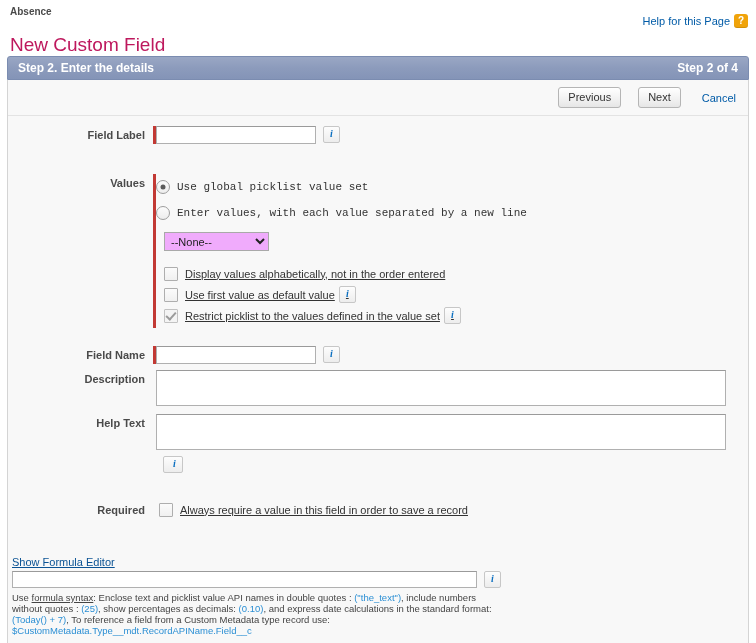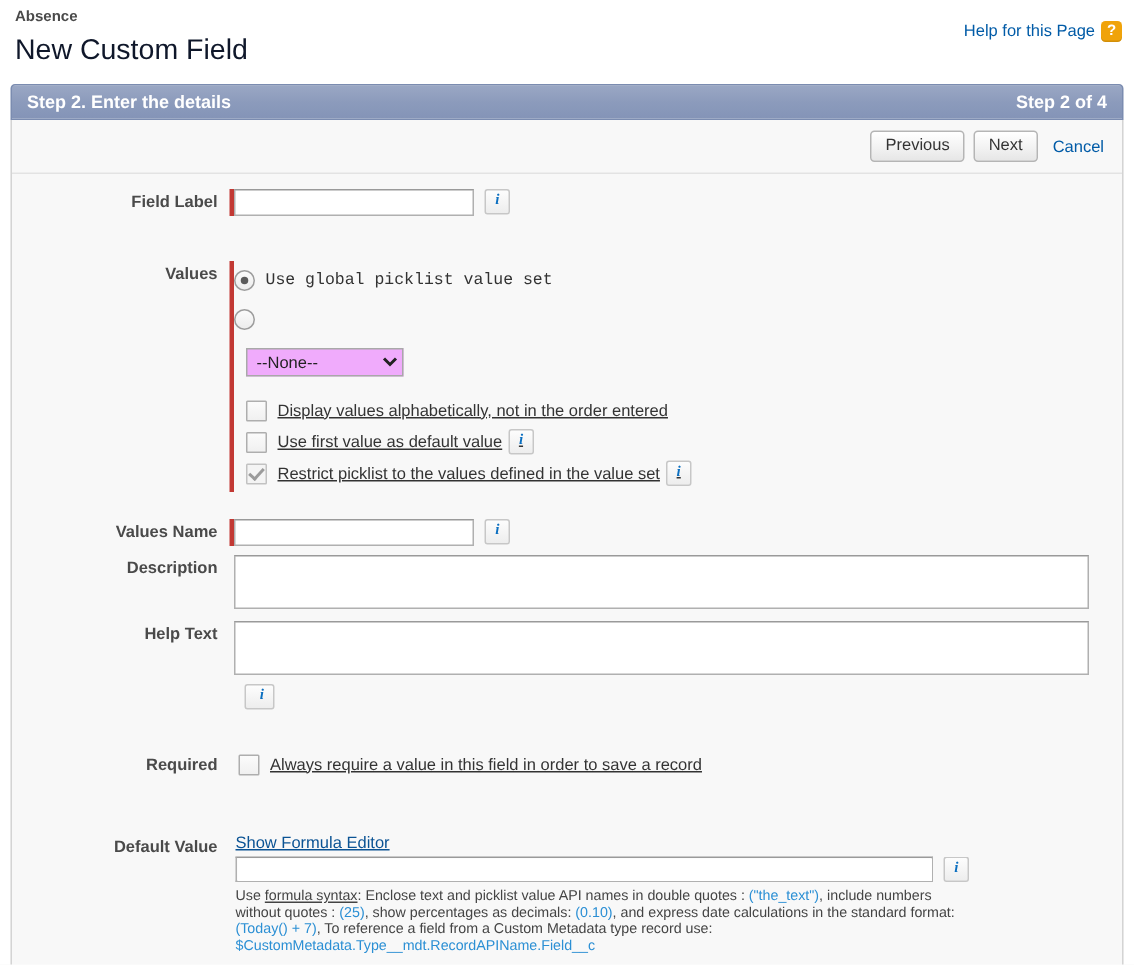--- a/index.html
+++ b/index.html
@@ -28,23 +28,23 @@
   .eyebrow {
     font-size: 10px;
     font-weight: bold;
     color: #4a4a4a;
     letter-spacing: 0;
     line-height: 12px;
   }
   .page-title {
     font-size: 19px;
     font-weight: normal;
-    color: #0f172a;
+    color: #be185d;
     line-height: 24px;
-    margin-top: 4px;
+    margin-top: 15px;
   }
   .help-link-wrap {
     position: absolute;
     top: 14px;
     right: 8px;
     display: flex;
     align-items: center;
     gap: 4px;
   }
   .help-link {
@@ -90,21 +90,21 @@
     border-top: none;
     background: #f8f8f8;
     box-sizing: border-box;
   }
 
   .button-row {
     padding: 7px 8px;
     display: flex;
     justify-content: flex-end;
     align-items: center;
-    gap: 6px;
+    gap: 17px;
   }
   .button-row.top { border-bottom: 1px solid #e3e3e3; }
 
   .btn {
     font-family: "Liberation Sans", sans-serif;
     font-size: 11px;
     color: #333333;
     background: linear-gradient(to bottom, #ffffff 0%, #f2f2f2 55%, #e6e6e6 100%);
     border: 1px solid #b5b5b5;
     border-radius: 3px;
@@ -350,20 +350,21 @@
         <div class="req-bar tall"></div>
         <div style="display:flex;flex-direction:column;">
 
           <div class="radio-group">
             <label class="radio-line">
               <span class="radio checked"></span>
               <span>Use global picklist value set</span>
             </label>
             <label class="radio-line">
               <span class="radio"></span>
+              <span>Enter values, with each value separated by a new line</span>
             </label>
           </div>
 
           <div class="select-wrap">
             <select class="select">
               <option>--None--</option>
             </select>
           </div>
 
           <div class="checks">
@@ -385,21 +386,21 @@
             </label>
           </div>
 
         </div>
       </div>
     </div>
 
     <div class="spacer-md"></div>
 
     <div class="row">
-      <div class="row-label">Values Name</div>
+      <div class="row-label">Field Name</div>
       <div class="row-control">
         <div class="req-bar"></div>
         <input class="text-input" type="text" value="" style="">
         <span class="info-icon">i</span>
       </div>
     </div>
 
     <div class="row" style="margin-top:6px;">
       <div class="row-label">Description</div>
       <div class="row-control" style="padding-left:3px;">
@@ -423,21 +424,20 @@
         <label class="check-line" style="margin-bottom:0;">
           <span class="checkbox"></span>
           <span>Always require a value in this field in order to save a record</span>
         </label>
       </div>
     </div>
 
     <div class="spacer-lg"></div>
 
     <div class="row" style="margin-top:8px;">
-      <div class="row-label">Default Value</div>
       <div class="row-control" style="padding-left:4px;flex-direction:column;">
         <a class="formula-link" href="#">Show Formula Editor</a>
         <div style="display:flex;align-items:flex-start;">
           <textarea class="textarea ta-default" style=""></textarea>
           <span class="info-icon">i</span>
         </div>
         <div class="syntax-note">
           <span>Use </span><u>formula syntax</u><span>: Enclose text and picklist value API names in double quotes : </span><span class="code">("the_text")</span><span>, include numbers without quotes : </span><span class="code">(25)</span><span>, show percentages as decimals: </span><span class="code">(0.10)</span><span>, and express date calculations in the standard format: </span><span class="code">(Today() + 7)</span><span>, To reference a field from a Custom Metadata type record use: </span><span class="code">$CustomMetadata.Type__mdt.RecordAPIName.Field__c</span>
         </div>
       </div>

